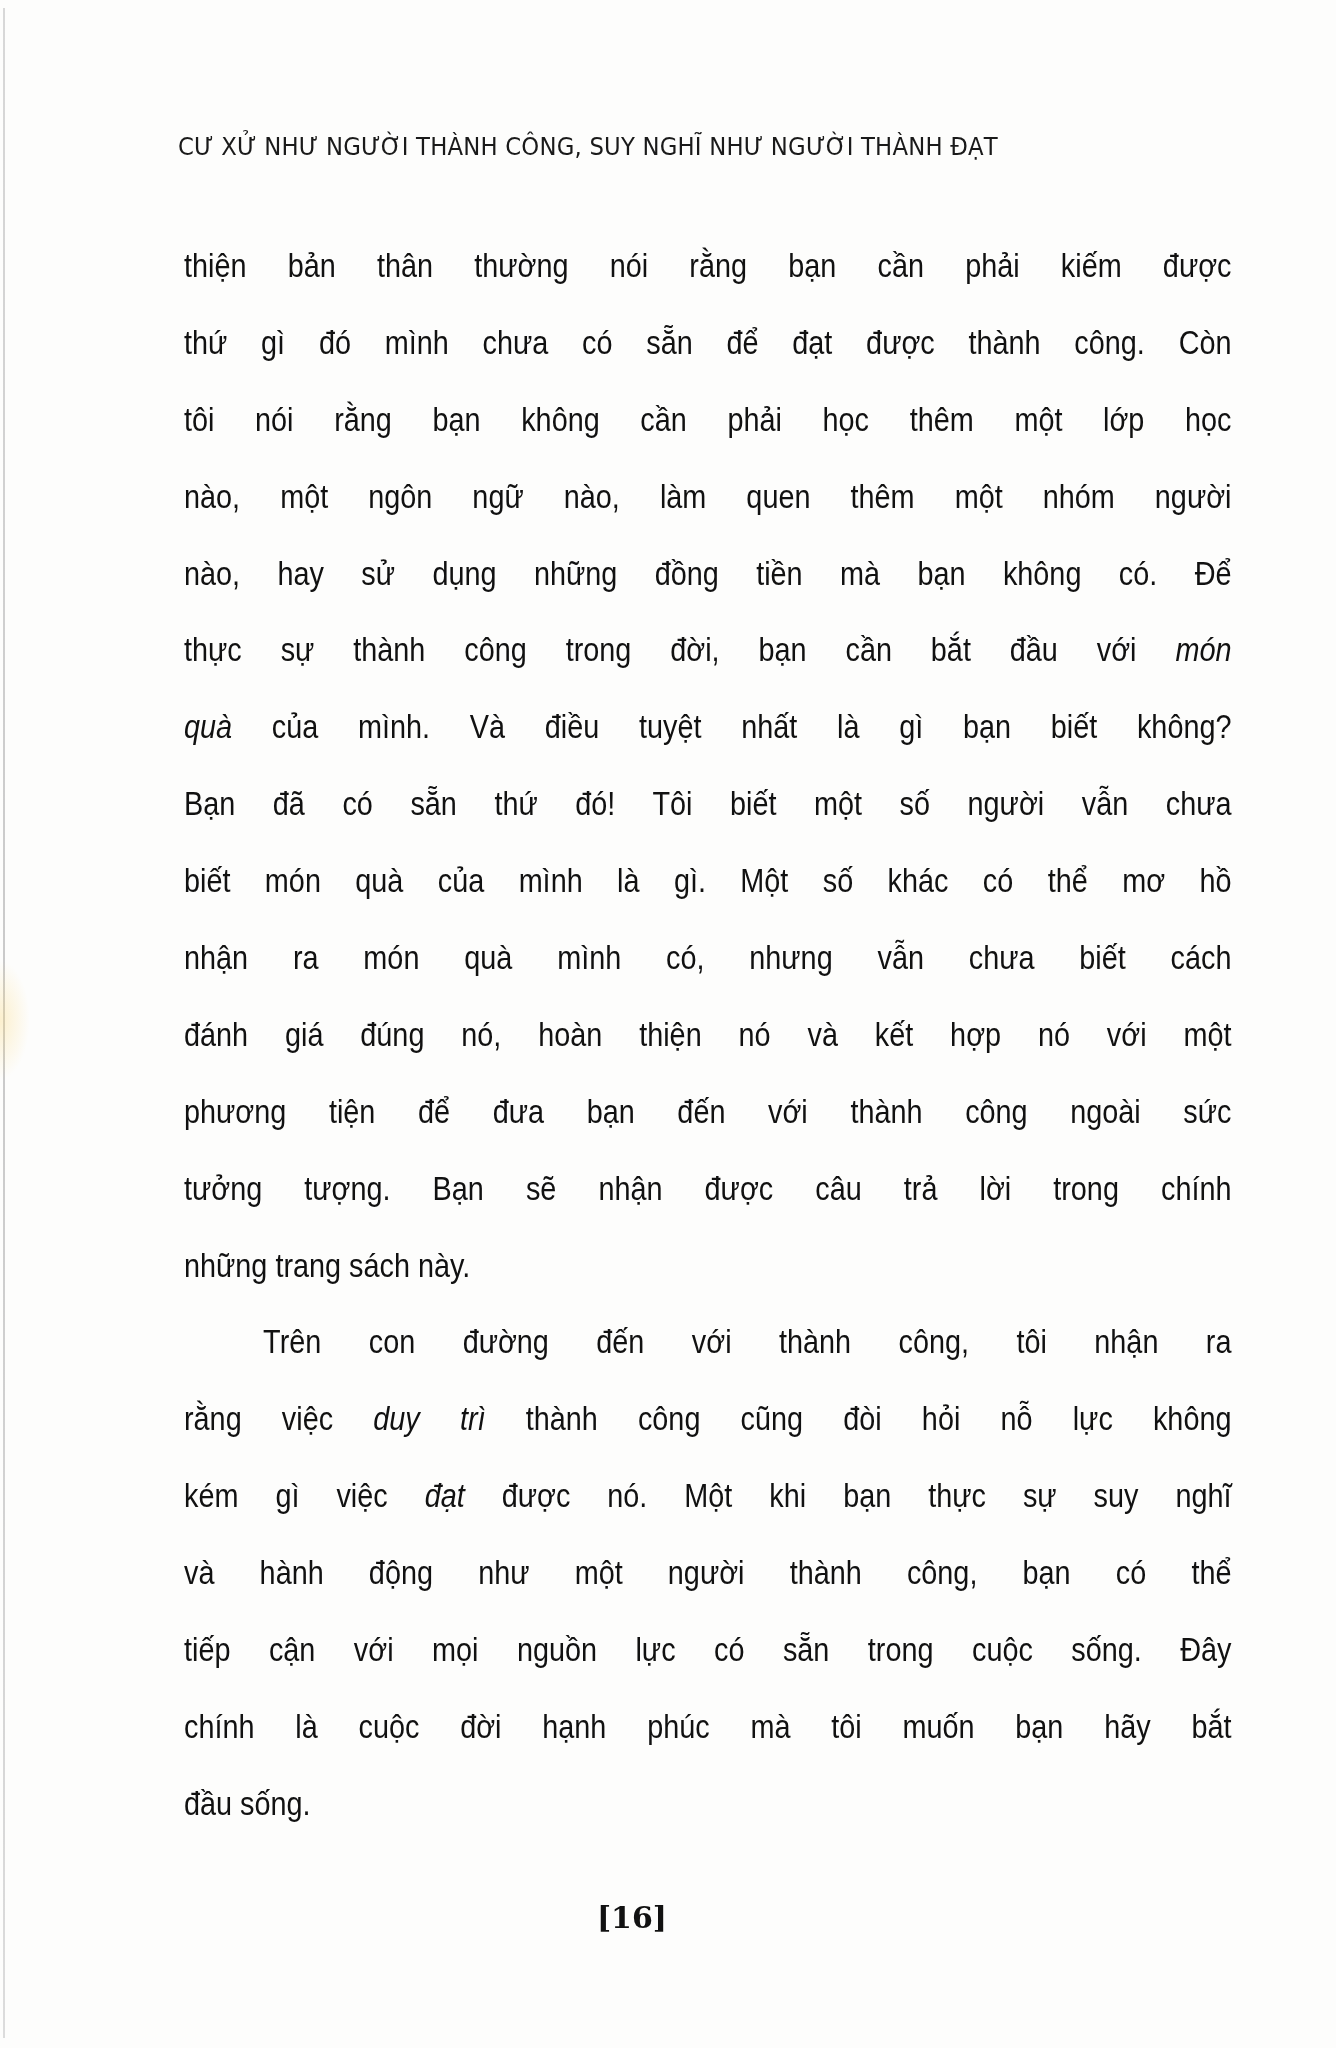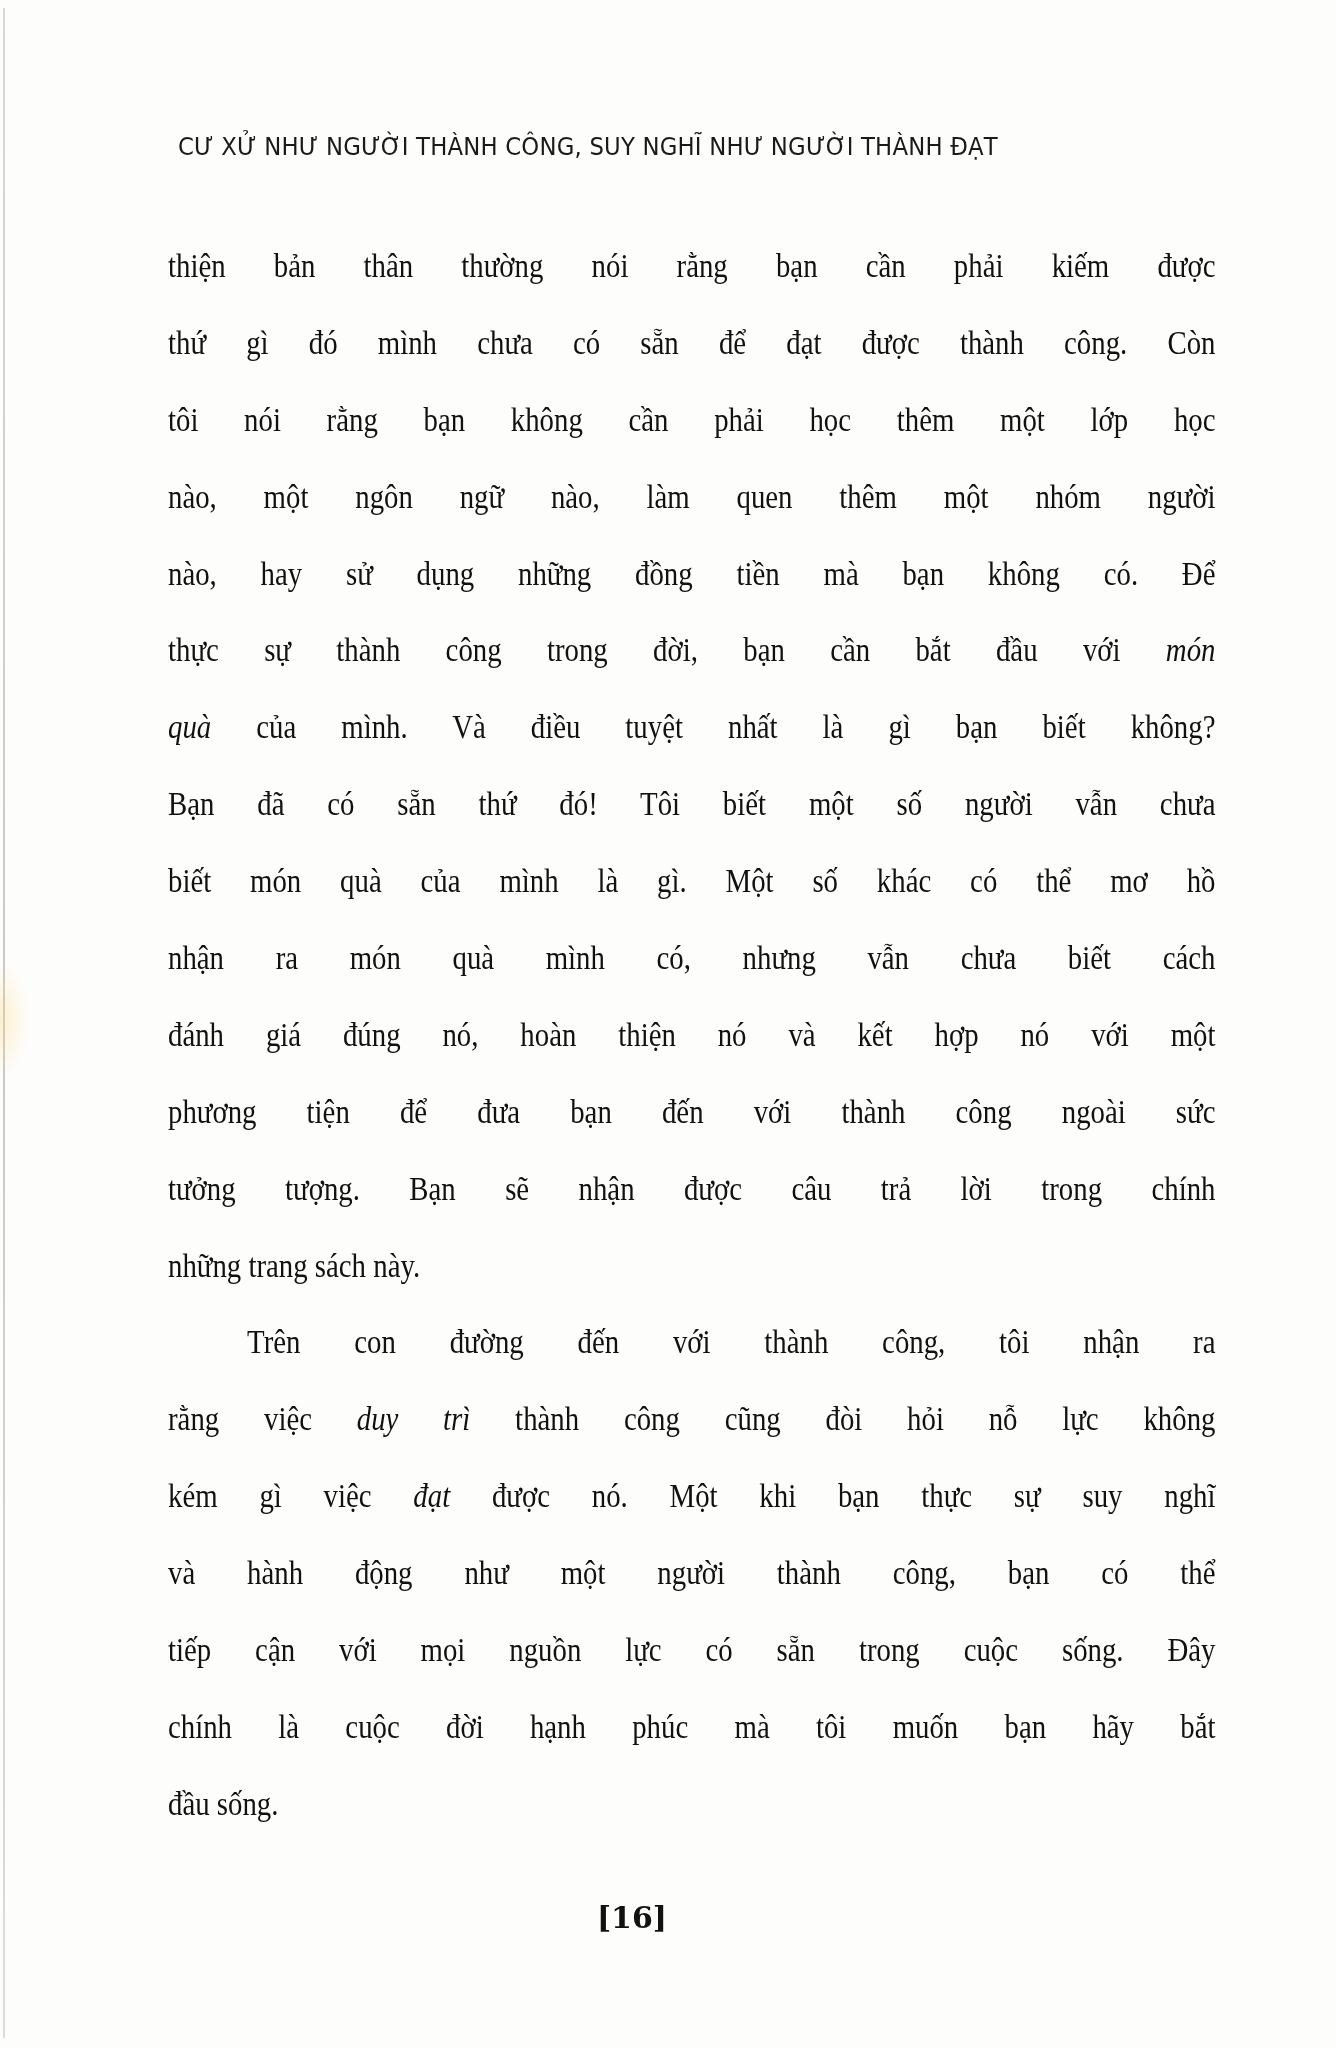--- a/index.html
+++ b/index.html
@@ -37,24 +37,24 @@
       font-family: "DejaVu Sans", sans-serif;
       font-size: 24.5px;
       letter-spacing: 0.2px;
       color: #1a1a1a;
       white-space: nowrap;
       transform: scaleX(0.93);
       transform-origin: left top;
     }
     .body-text {
       position: absolute;
-      left: 168px;
+      left: 184px;
       top: 228px;
       width: 1048px;
-      font-family: Liberation Serif, serif;
+      font-family: Liberation Sans, sans-serif;
       color: #111;
     }
     .line {
       height: 76.9px;
       line-height: 76.9px;
       font-size: 33.5px;
       white-space: nowrap;
       text-align-last: justify;
       text-align: justify;
       display: block;

